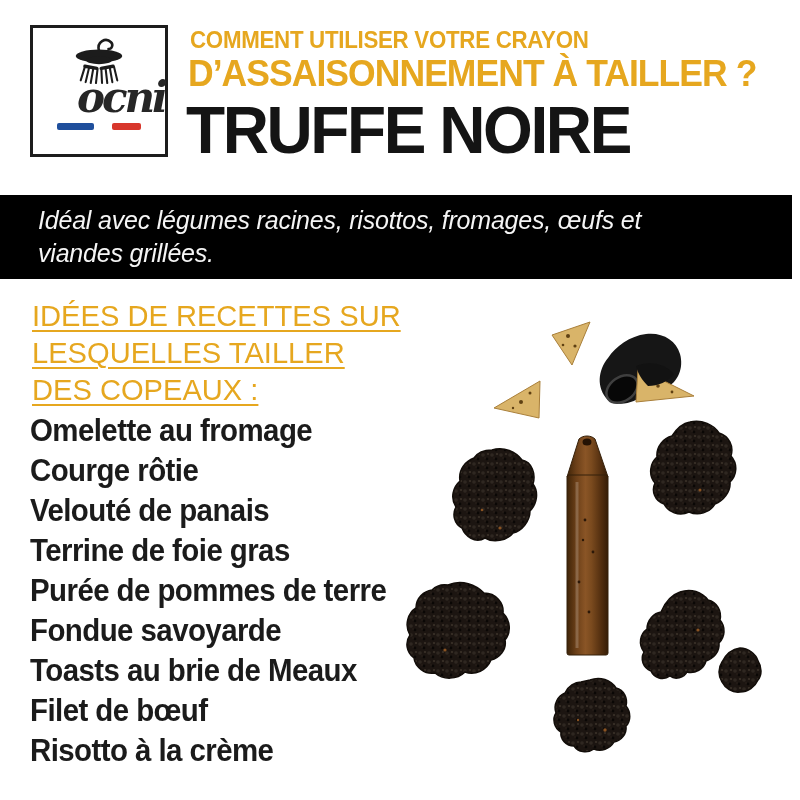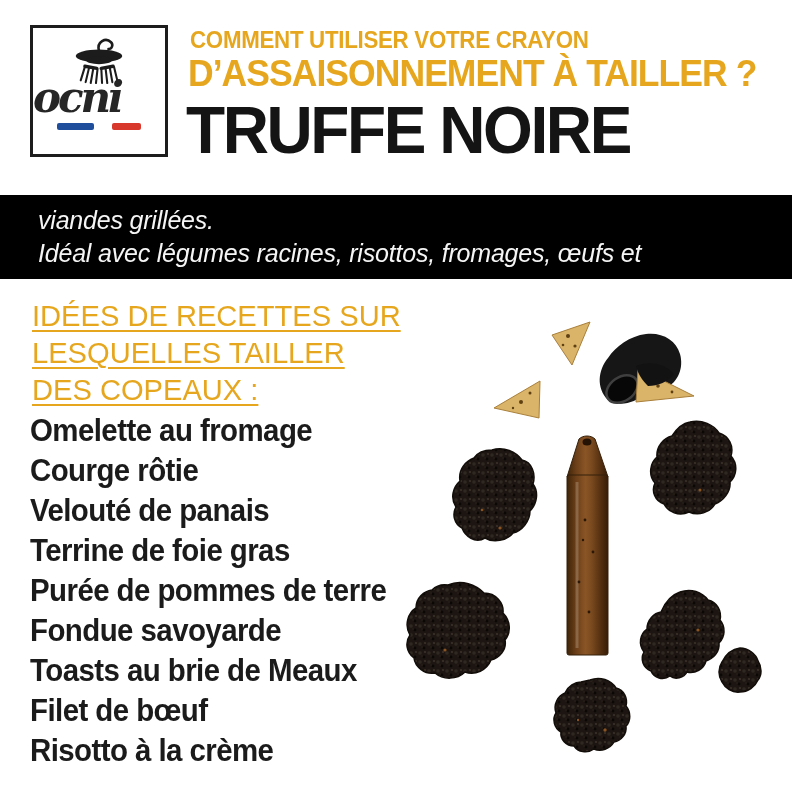--- a/index.html
+++ b/index.html
@@ -7,21 +7,21 @@
     position:relative;width:800px;height:800px;background:#ffffff;
     overflow:hidden;font-family:"Liberation Sans",sans-serif;margin:0 auto;
   }
   
   .logo-box{
     position:absolute;left:30px;top:25px;width:132px;height:126px;
     border:3px solid #1d1d1d;background:#fff;box-sizing:content-box;
   }
   .logo-ufo{display:block;margin:8px auto 0 auto;}
   .logo-word{
-    text-align:left;margin-top:-10px;
+    text-align:right;margin-top:-10px;
     font-family:"DejaVu Serif",serif;font-style:italic;font-weight:bold;
     font-size:42px;line-height:40px;letter-spacing:-3px;color:#262626;
   }
   .logo-flags{display:flex;justify-content:center;gap:18px;margin-top:5px;}
   .flag-bar{height:7px;border-radius:2px;}
   .flag-bar.blue{width:37px;background:#1F4F9C;}
   .flag-bar.red{width:29px;background:#D8372C;}
   
   .h-line{position:absolute;white-space:nowrap;transform-origin:left top;font-weight:bold;}
   .h-line1{left:190px;top:27px;font-size:23px;color:#E6A71F;letter-spacing:-0.3px;transform:scaleX(0.97);}
@@ -88,22 +88,22 @@
       <div class="flag-bar red"></div>
     </div>
   </div>
 
   <div class="h-line h-line1">COMMENT UTILISER VOTRE CRAYON</div>
   <div class="h-line h-line2">D’ASSAISONNEMENT À TAILLER ?</div>
   <div class="h-line h-product">TRUFFE NOIRE</div>
 
   <div class="band">
     <div class="band-text">
+      <span>Idéal avec légumes racines, risottos, fromages, œufs et</span>
       <span>viandes grillées.</span>
-      <span>Idéal avec légumes racines, risottos, fromages, œufs et</span>
     </div>
   </div>
 
   <div class="recipes-heading">
     <span>IDÉES DE RECETTES SUR</span>
     <span>LESQUELLES TAILLER</span>
     <span>DES COPEAUX :</span>
   </div>
 
   <div class="recipes-list">

